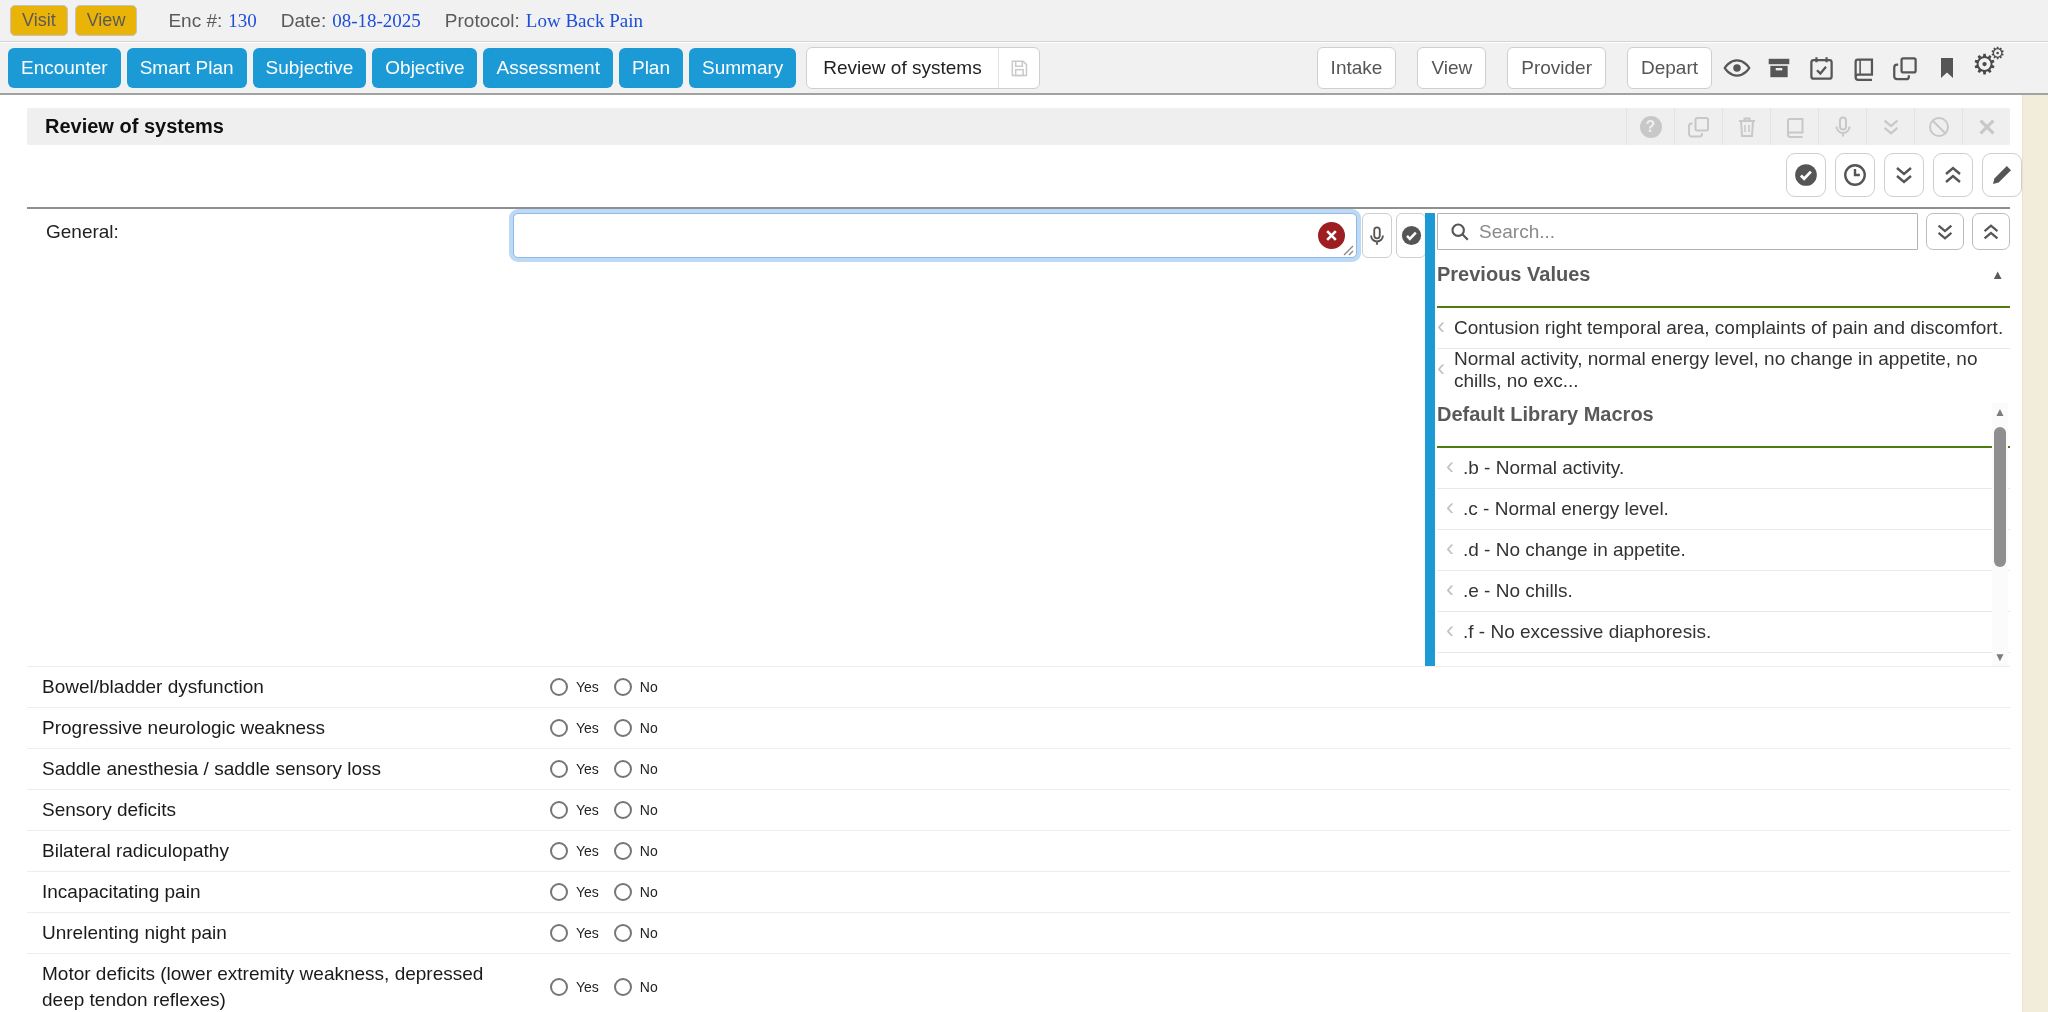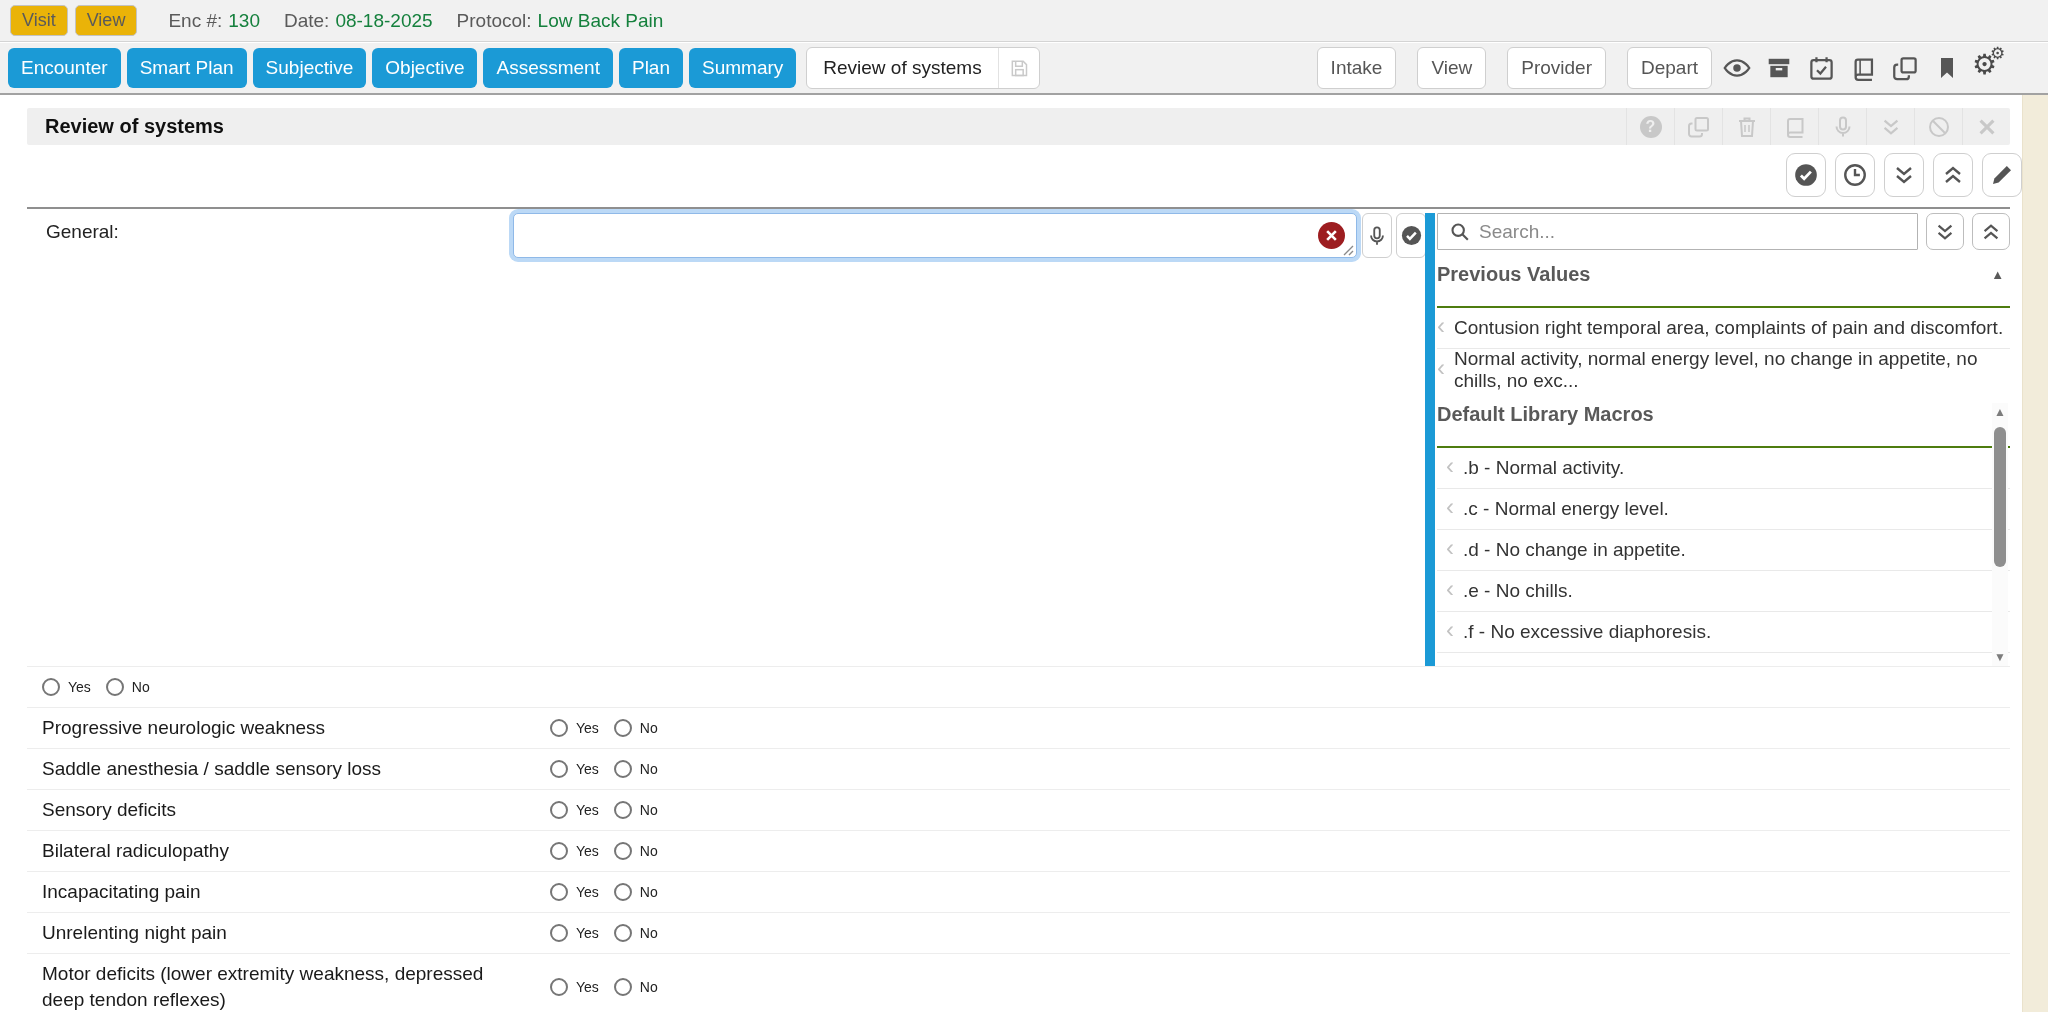--- a/index.html
+++ b/index.html
@@ -5,21 +5,21 @@
   * { margin:0; padding:0; box-sizing:border-box; }
   html,body { width:2048px; height:1012px; }
   body { font-family:"Liberation Sans", sans-serif; background:#fff; position:relative; overflow:hidden; }
 
   
   .top-bar { position:absolute; top:0; left:0; width:2048px; height:42px; background:#f1f1f1;
              border-bottom:1px solid #d4d4d4; display:flex; align-items:center; padding-left:10px; }
   .btn-plain { background:#eab308; border:1px solid #c3c3c3; border-radius:5px; color:#5a5a5a;
                font-size:18px; padding:4px 11px; margin-right:7px; font-family:inherit; }
   .kv { font-size:19px; color:#5a5a5a; margin-left:24px; }
-  .kv .v { color:#15803d; margin-left:6px; }
+  .kv .v { color:#1d4ed8; margin-left:6px;font-family:Liberation Serif, serif; }
 
   
   .toolbar { position:absolute; top:43px; left:0; width:2048px; height:52px; background:#f1f1f1;
              border-bottom:2px solid #a2a2a2; display:flex; align-items:center; padding:0 8px; }
   .nav-btns { display:flex; align-items:center; }
   .btn-blue { background:#1b9ad6; color:#fff; border:none; border-radius:6px; padding:9px 13px;
               font-size:19px; margin-right:6px; font-family:inherit; }
   .tab-active { background:#fff; border:1px solid #cfcfcf; border-radius:6px; display:flex;
                 align-items:stretch; color:#222; font-size:19px; margin-left:4px; }
   .tab-active .tab-label { padding:9px 16px; display:flex; align-items:center; }
@@ -365,20 +365,21 @@
       <span class="arr up">▲</span>
       <span class="m-thumb"></span>
       <span class="arr dn">▼</span>
     </div>
   </div>
 
   <div class="edge-strip"></div>
 
   <div class="questions">
       <div class="q-row">
+      <span class="q-label">Bowel/bladder dysfunction</span>
       <span class="q-group">
         <span class="radio"></span>
         <span class="q-opt">Yes</span>
       </span>
       <span class="q-group no">
         <span class="radio"></span>
         <span class="q-opt">No</span>
       </span>
     </div>
       <div class="q-row">

